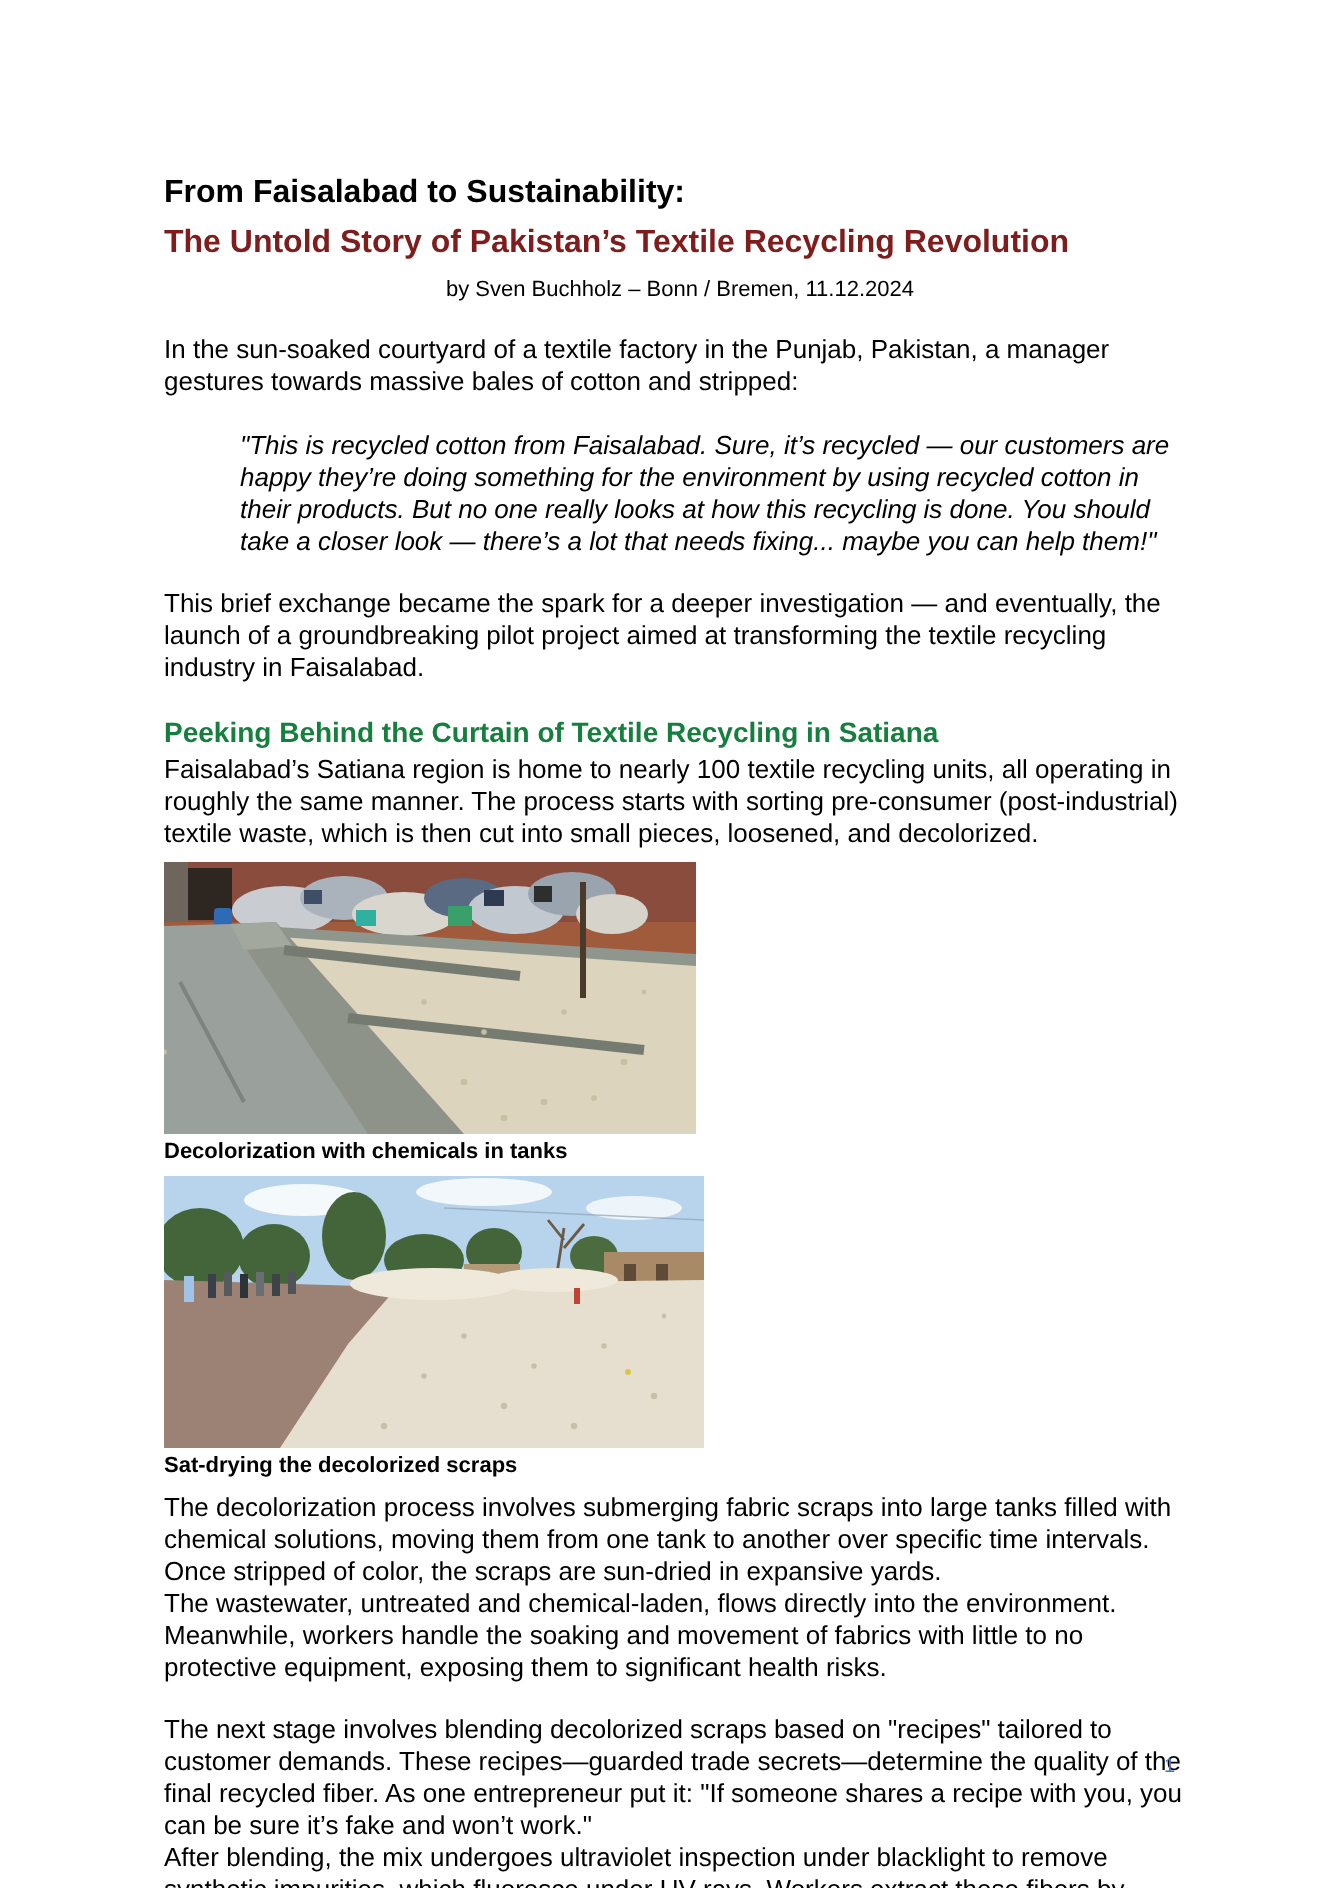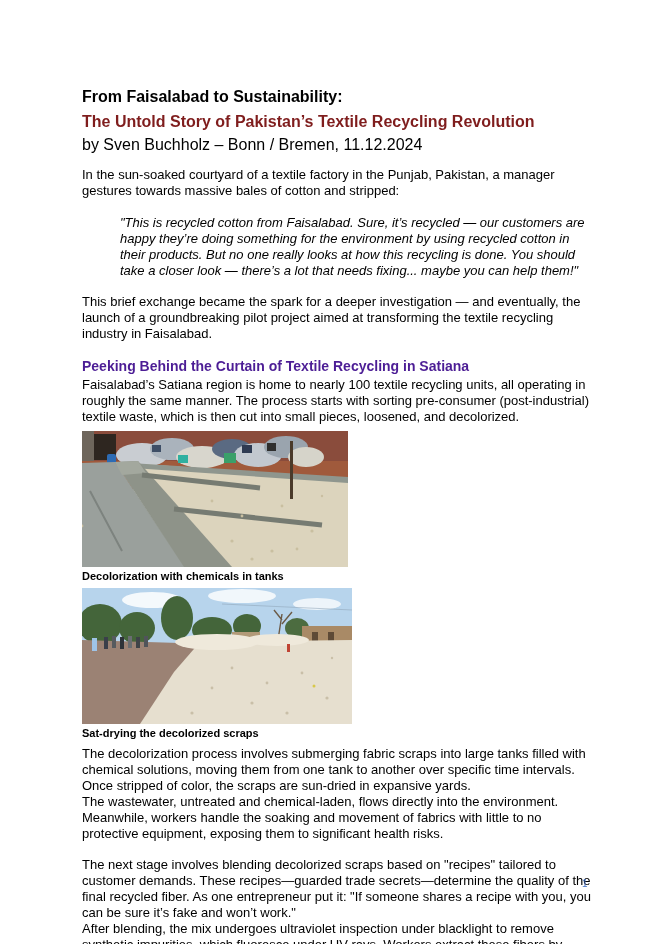--- a/index.html
+++ b/index.html
@@ -4,28 +4,28 @@
 <style>
   * { box-sizing: border-box; }
   html,body { margin:0; padding:0; background:#ffffff; }
   .page {
     position:relative; width:668px; height:944px; background:#ffffff;
     font-family:"Liberation Sans", sans-serif; color:#000; overflow:hidden;
   }
   .content { position:absolute; left:82px; top:84px; width:551px; }
   .title { font-size:16px; font-weight:bold; line-height:25px; margin:0; width:516px; }
   .title-red { color:#7f1d1d; }
-  .byline { font-size:16px; line-height:14px; margin:4px 0 0 0; width:516px; }
+  .byline { font-size:11px; line-height:14px; margin:4px 0 0 0; width:516px;text-align:center; }
   p.body { font-size:13px; line-height:16px; margin:15px 0 0 0; width:516px; white-space:pre-wrap; }
   p.tight { margin-top:2px; }
   blockquote.pull-quote {
     font-size:13px; line-height:16px; font-style:italic;
     margin:16px 0 0 38px; width:478px; white-space:pre-wrap;
   }
-  h2.section { color:#4c1d95; font-size:14px; line-height:17px; font-weight:bold; margin:16px 0 0 0; width:516px; }
+  h2.section { color:#15803d; font-size:14px; line-height:17px; font-weight:bold; margin:16px 0 0 0; width:516px; }
   .figure-row { display:flex; gap:5px; margin-top:6px; width:637px;flex-direction:column; }
   figure { margin:0; padding:0; }
   .photo { display:block; }
   figcaption { font-size:11px; font-weight:bold; line-height:13px; margin-top:3px; }
   .page-num { position:absolute; left:582px; top:878px; font-size:10px; line-height:12px; color:#4472C4; }
 </style>
 </head>
 <body>
 
 <div class="page">

